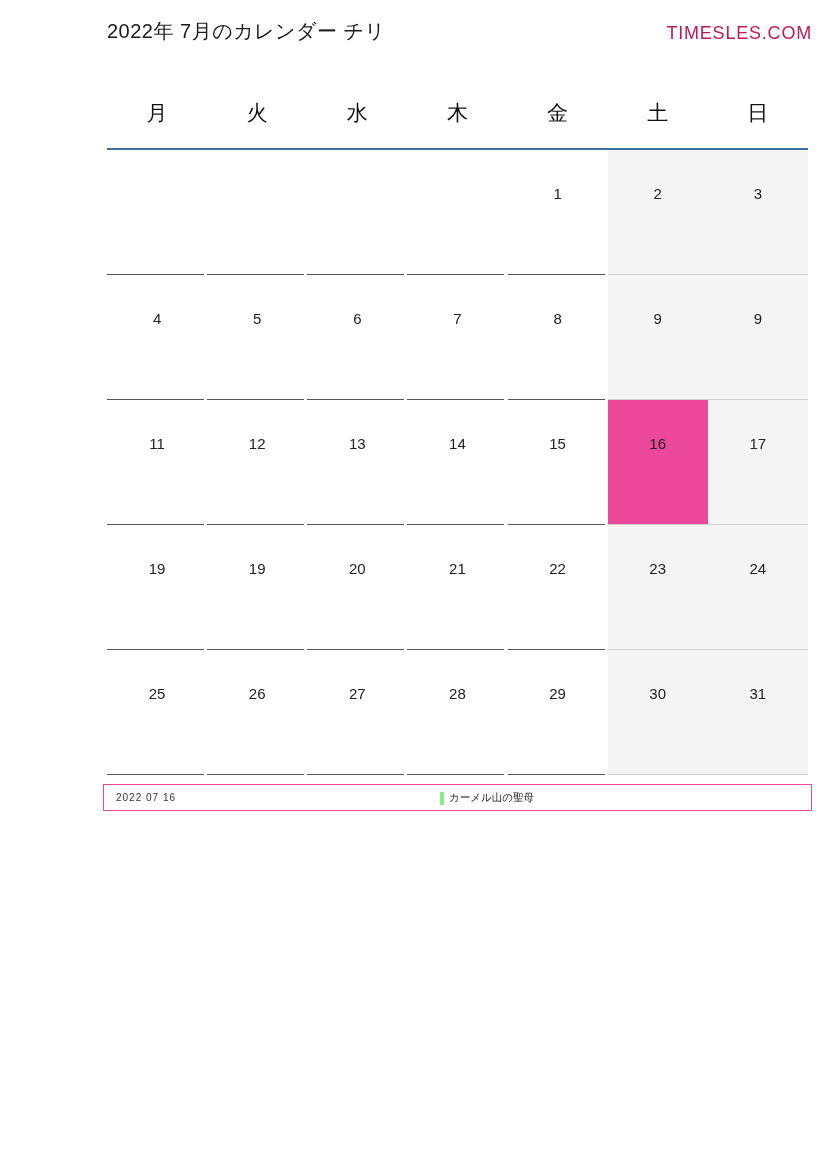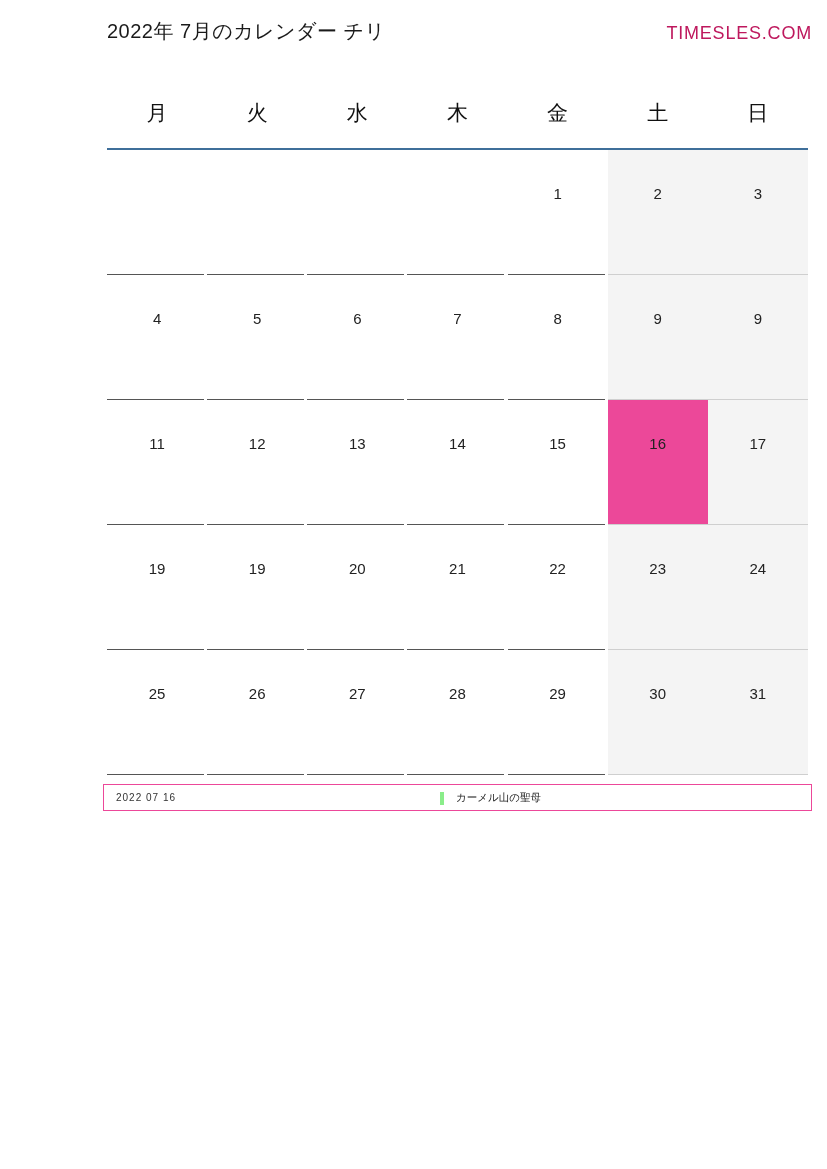--- a/index.html
+++ b/index.html
@@ -140,21 +140,21 @@
     font-size: 10px;
     letter-spacing: 1px;
     color: #333333;
   }
   .legend-item {
     position: absolute;
     left: 336px;
     top: 6px;
     display: flex;
     align-items: flex-end;
-    gap: 12px;
+    gap: 5px;
   }
   .legend-swatch {
     width: 4px;
     height: 13px;
     background: #8aed8a;
     display: inline-block;
   }
   .legend-label {
     font-size: 10.5px;
     color: #222222;

